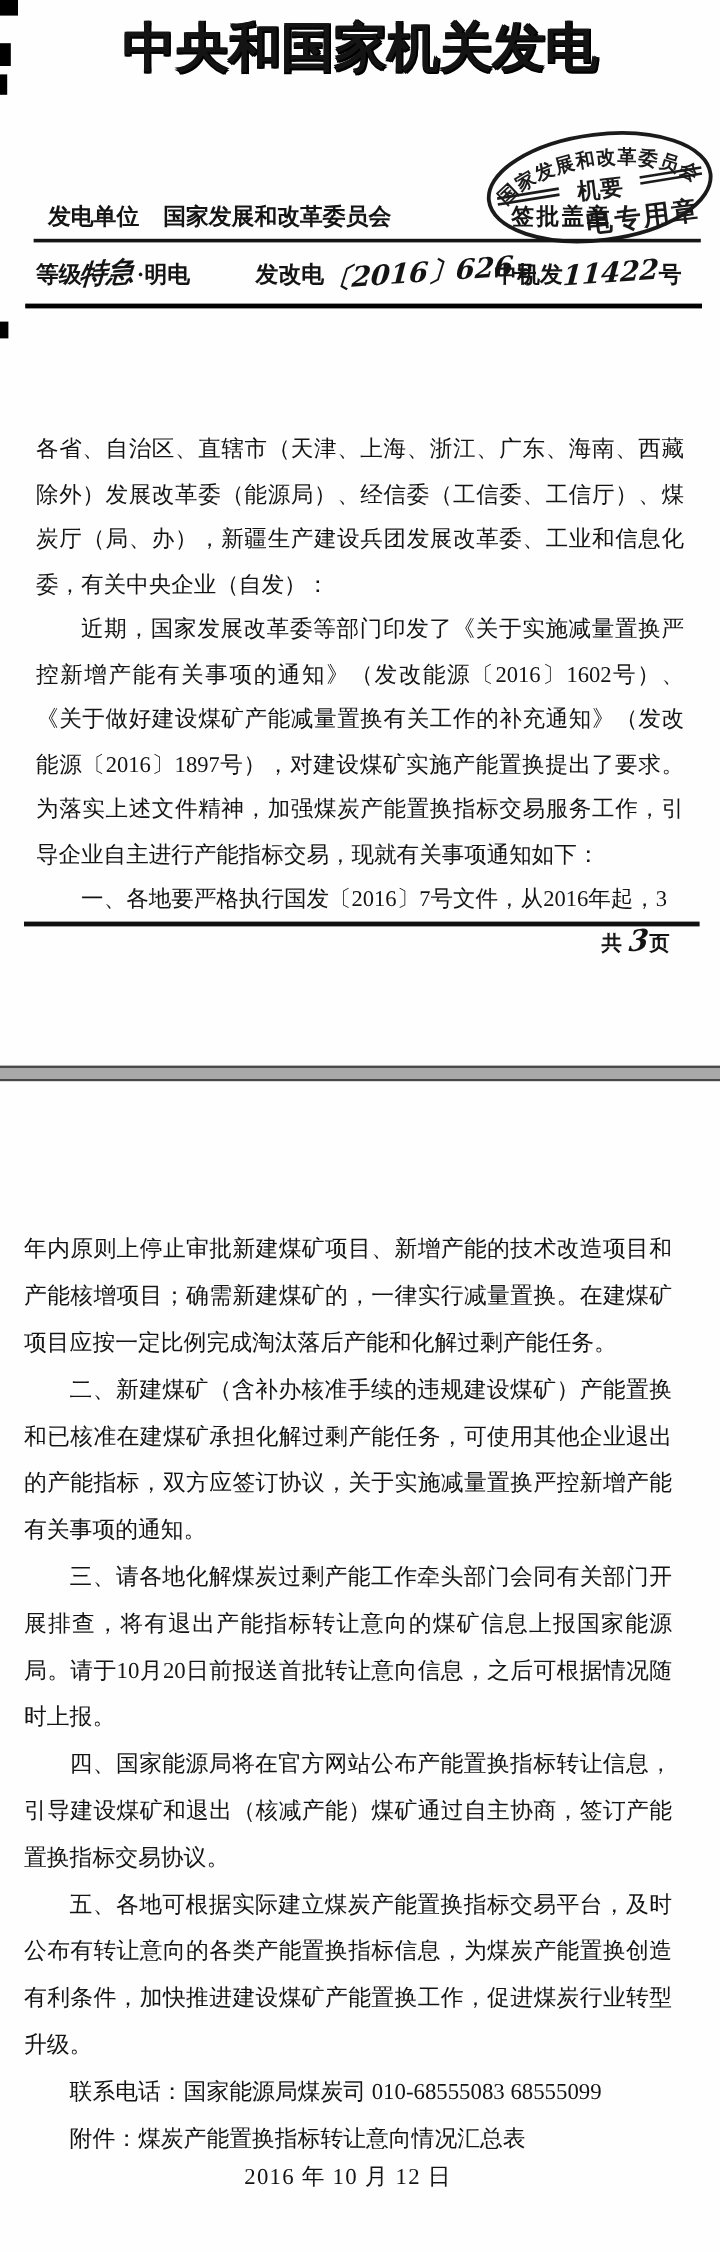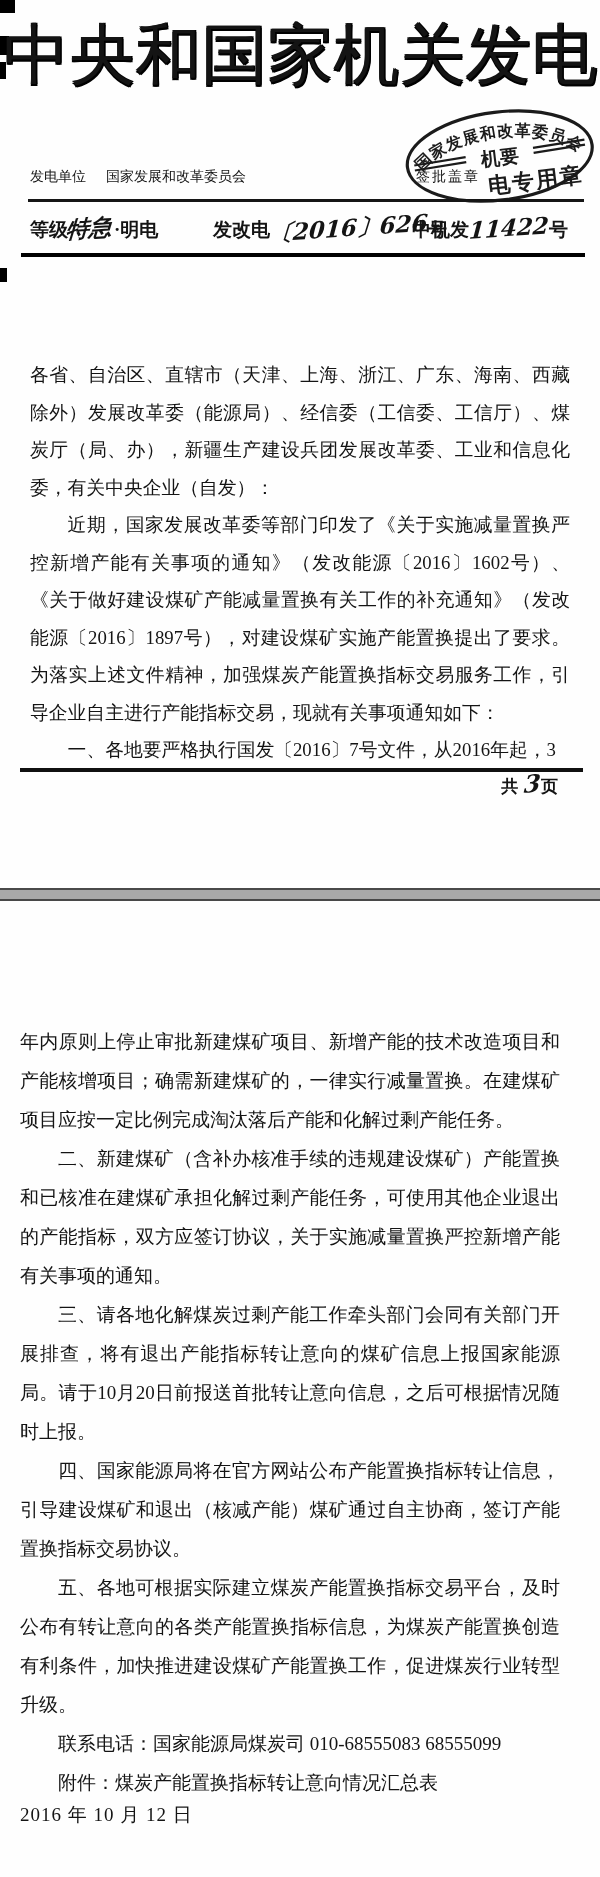--- a/index.html
+++ b/index.html
@@ -9,30 +9,30 @@
   }
   
   .artifact { position:absolute; background:#000; }
   .a1 { top:0;   left:0; width:15px; height:13px; }
   .a2 { top:36px; left:0; width:9px;  height:19px; }
   .a3 { top:62px; left:0; width:6px;  height:17px; }
   .a4 { top:268px; left:0; width:7px; height:14px; }
 
   .masthead {
     position:absolute; top:10px; left:0; right:0; text-align:center;
-    font-size:66px; font-weight:400; white-space:nowrap; letter-spacing:0px;
+    font-size:44px; font-weight:700; white-space:nowrap; letter-spacing:0px;
     text-shadow:1.6px 0 0 #000, 0 1.6px 0 #000, 1.6px 1.6px 0 #000;
   }
 
   .stamp { position:absolute; top:106px; left:400px; width:200px; height:120px; }
   .stamp svg text { font-family:"Liberation Serif","DejaVu Serif",serif; fill:#1b1b1b; }
 
   .row-unit {
-    position:absolute; top:168px; left:30px; width:540px; height:28px;
-    font-size:14px; font-weight:normal;
+    position:absolute; top:168px; left:40px; width:540px; height:28px;
+    font-size:19px; font-weight:bold;
   }
   .row-unit .unit-value { margin-left:20px; }
   .row-unit .seal-label { position:absolute; left:386px; top:0; letter-spacing:2px; }
 
   .rule-thin  { position:absolute; top:199px; left:28px; right:16px; height:3px; background:#151515; }
   .rule-thick { position:absolute; top:253px; left:21px; right:15px; height:4px; background:#000; }
 
   .row-grade {
     position:absolute; top:212px; left:30px; width:540px; height:36px;
     font-size:19px; font-weight:bold;
@@ -68,21 +68,21 @@
     position:absolute; top:772px; right:36px; font-size:17px; font-weight:bold; letter-spacing:6px;
   }
   .page-count .hand { font-size:24px; letter-spacing:0; transform:rotate(-6deg) skewX(-10deg); }
 
   .divider {
     position:absolute; top:888px; left:0; right:0; height:13px;
     background:linear-gradient(#4a4a4a 0 2px, #a9a9a9 2px 11px, #484848 11px 13px);
   }
 
   .signature { margin-top:12px; text-align:center; text-indent:0; line-height:34px; }
-  .sig-date  { text-align:left; text-indent:0; line-height:26px; letter-spacing:1px; }
+  .sig-date  { text-align:center; text-indent:0; line-height:26px; letter-spacing:1px; }
 </style>
 </head>
 <body>
 
 <div class="page">
 
   <div class="artifact a1"></div>
   <div class="artifact a2"></div>
   <div class="artifact a3"></div>
   <div class="artifact a4"></div>

